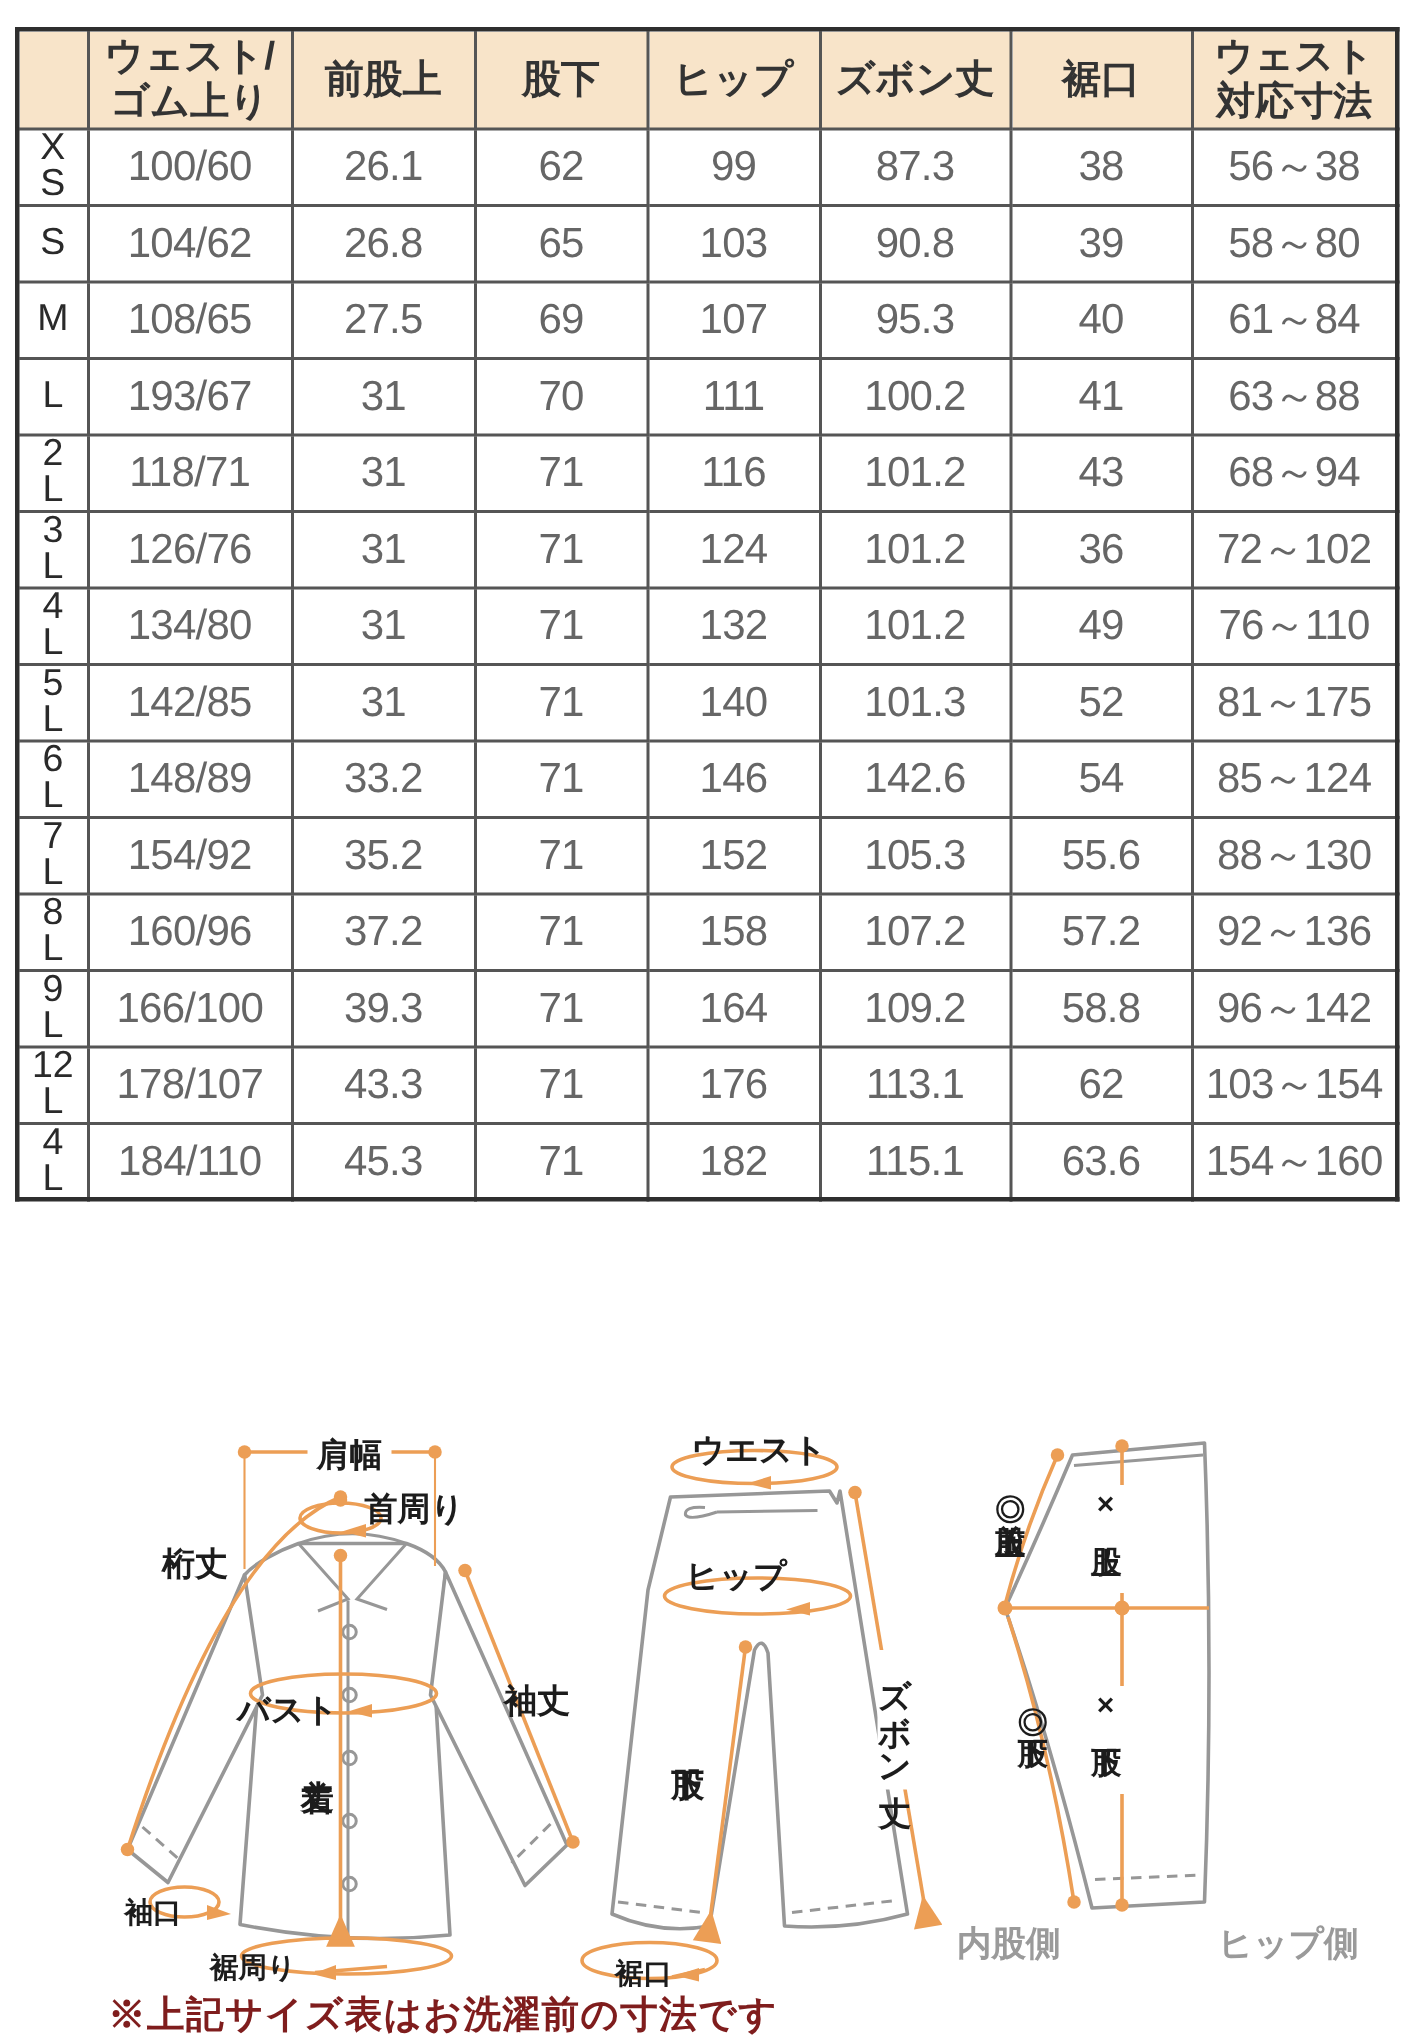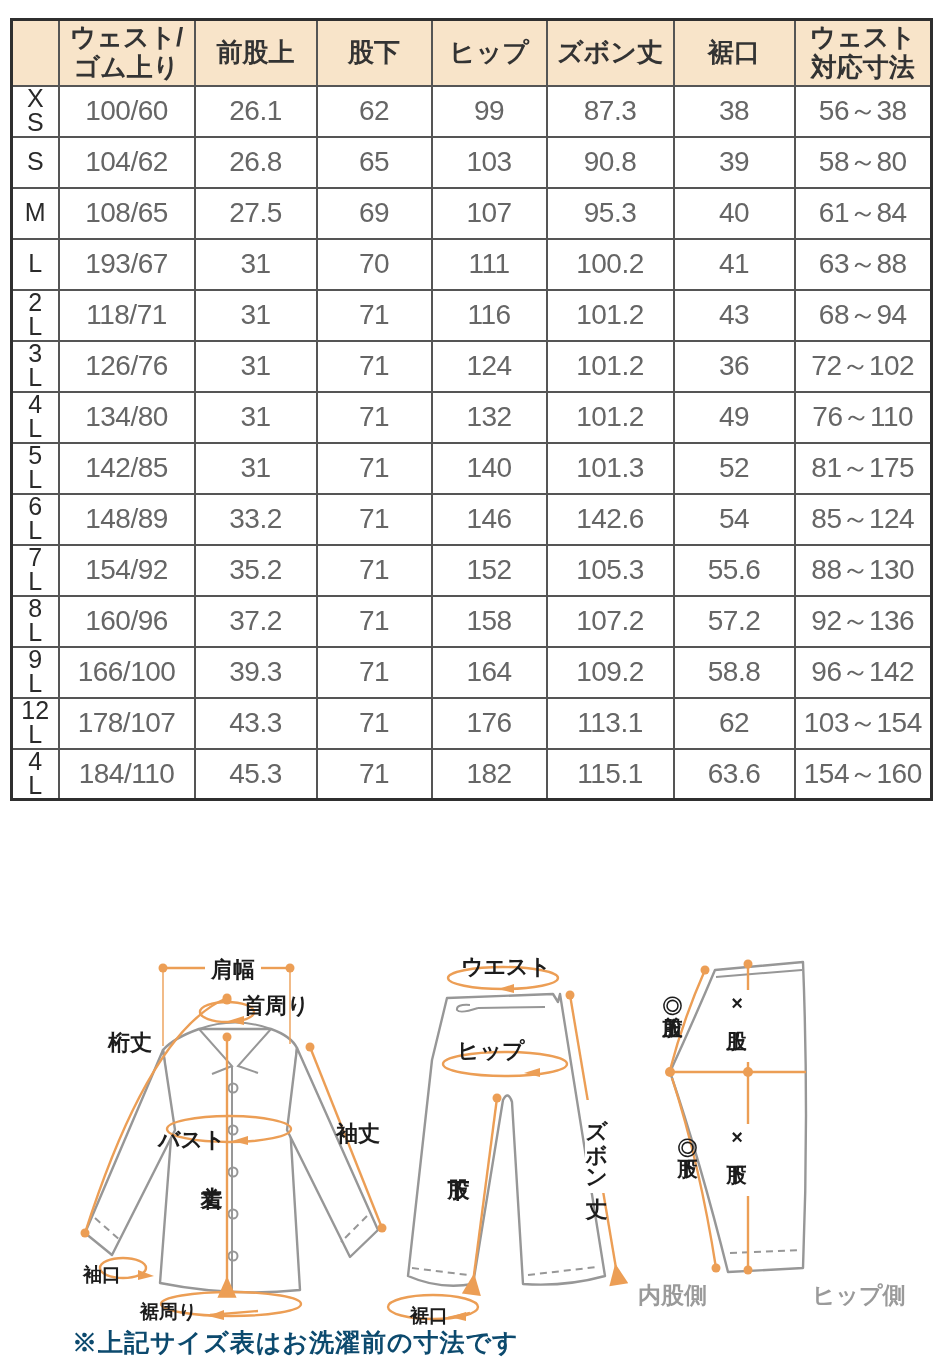--- a/index.html
+++ b/index.html
@@ -43,21 +43,21 @@
   text.lbl {
     font-family:"Liberation Sans", sans-serif;
     font-size:22px; font-weight:bold; fill:#1c1c1c;
   }
   text.lbl-s { font-size:19px; }
   text.gray-lbl { font-size:23px; font-weight:bold; fill:#9a9a9a; }
   .vtext { writing-mode:vertical-rl; text-orientation:upright; letter-spacing:1px; }
   
   .note {
     position:absolute; left:72px; top:1326px;
-    font-size:25px; font-weight:bold; color:#0c4a6e; letter-spacing:1px;
+    font-size:25px; font-weight:bold; color:#7f1d1d; letter-spacing:1px;
   }
 </style>
 </head>
 <body>
 
 <table class="size-table">
   <colgroup>
     <col style="width:47px">
       <col style="width:136px">
       <col style="width:122px">

